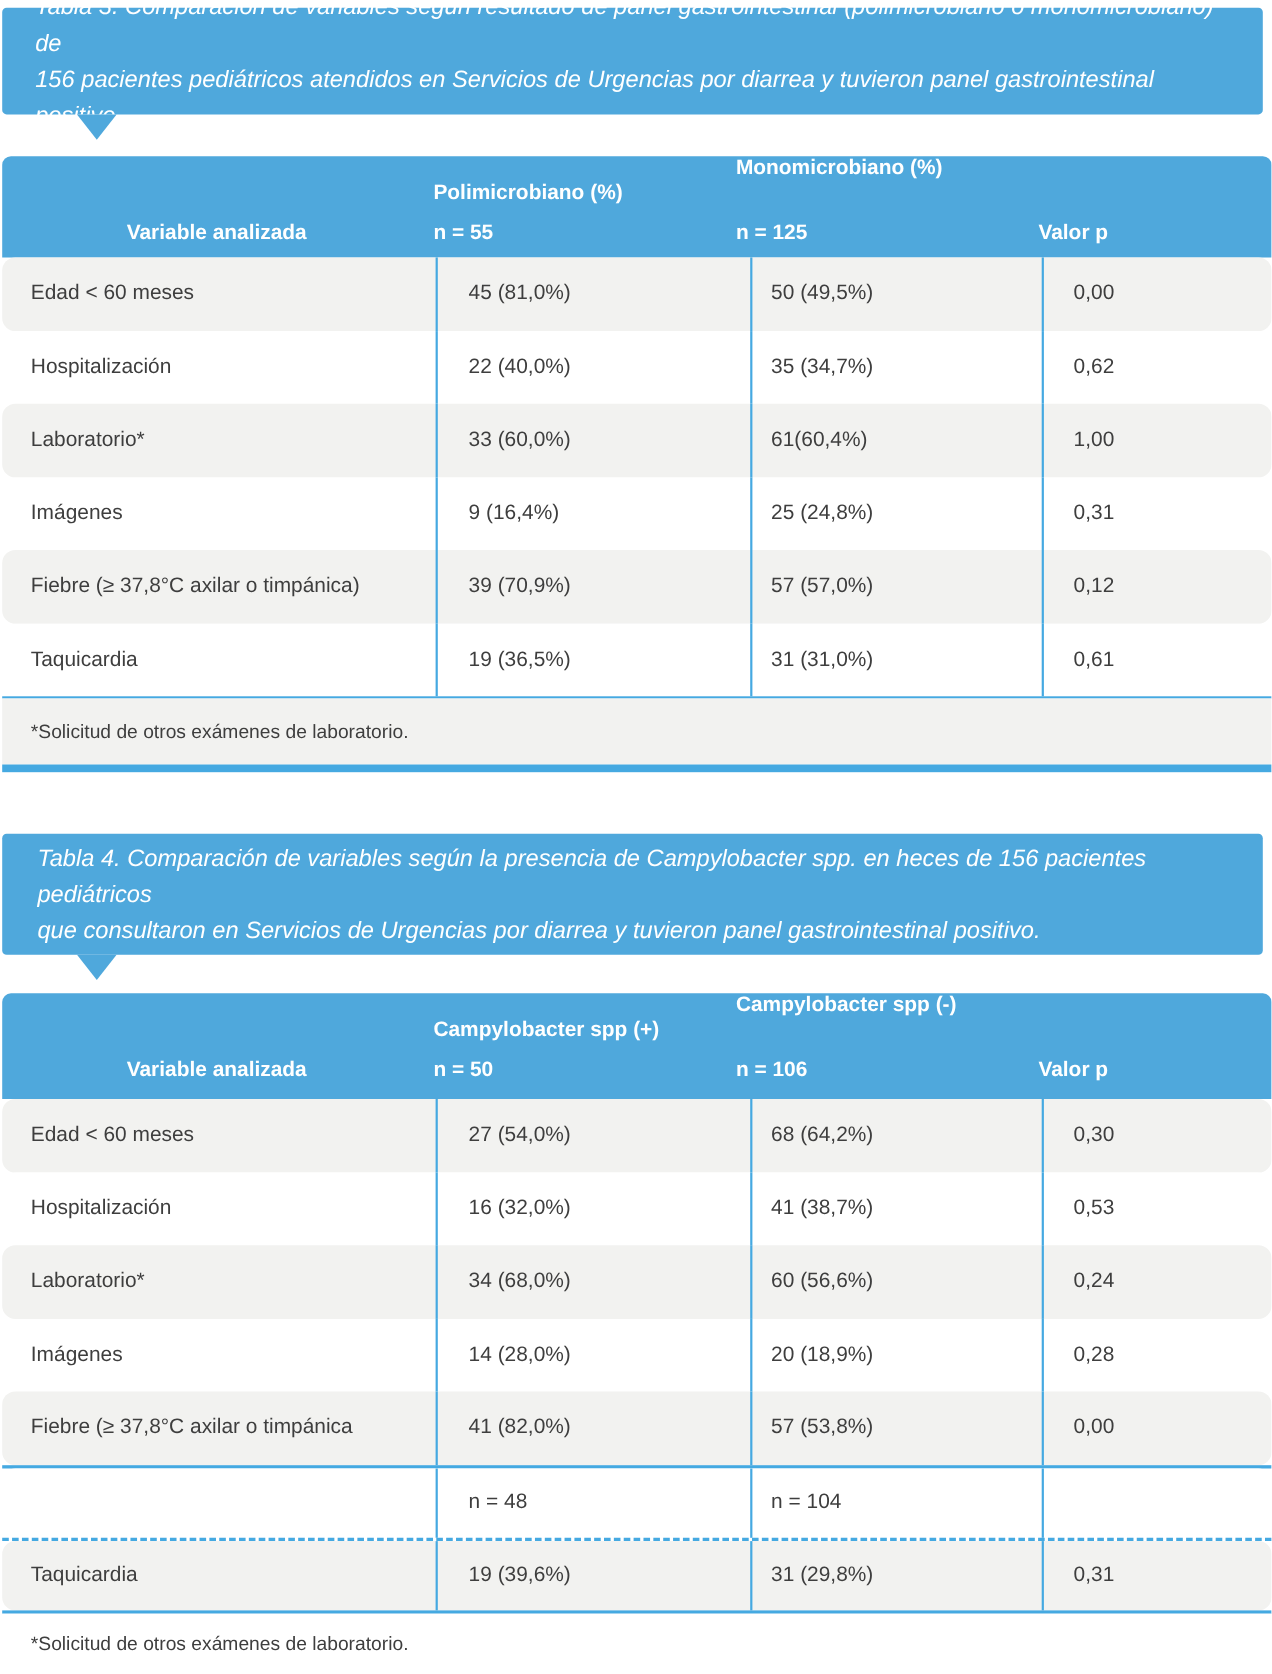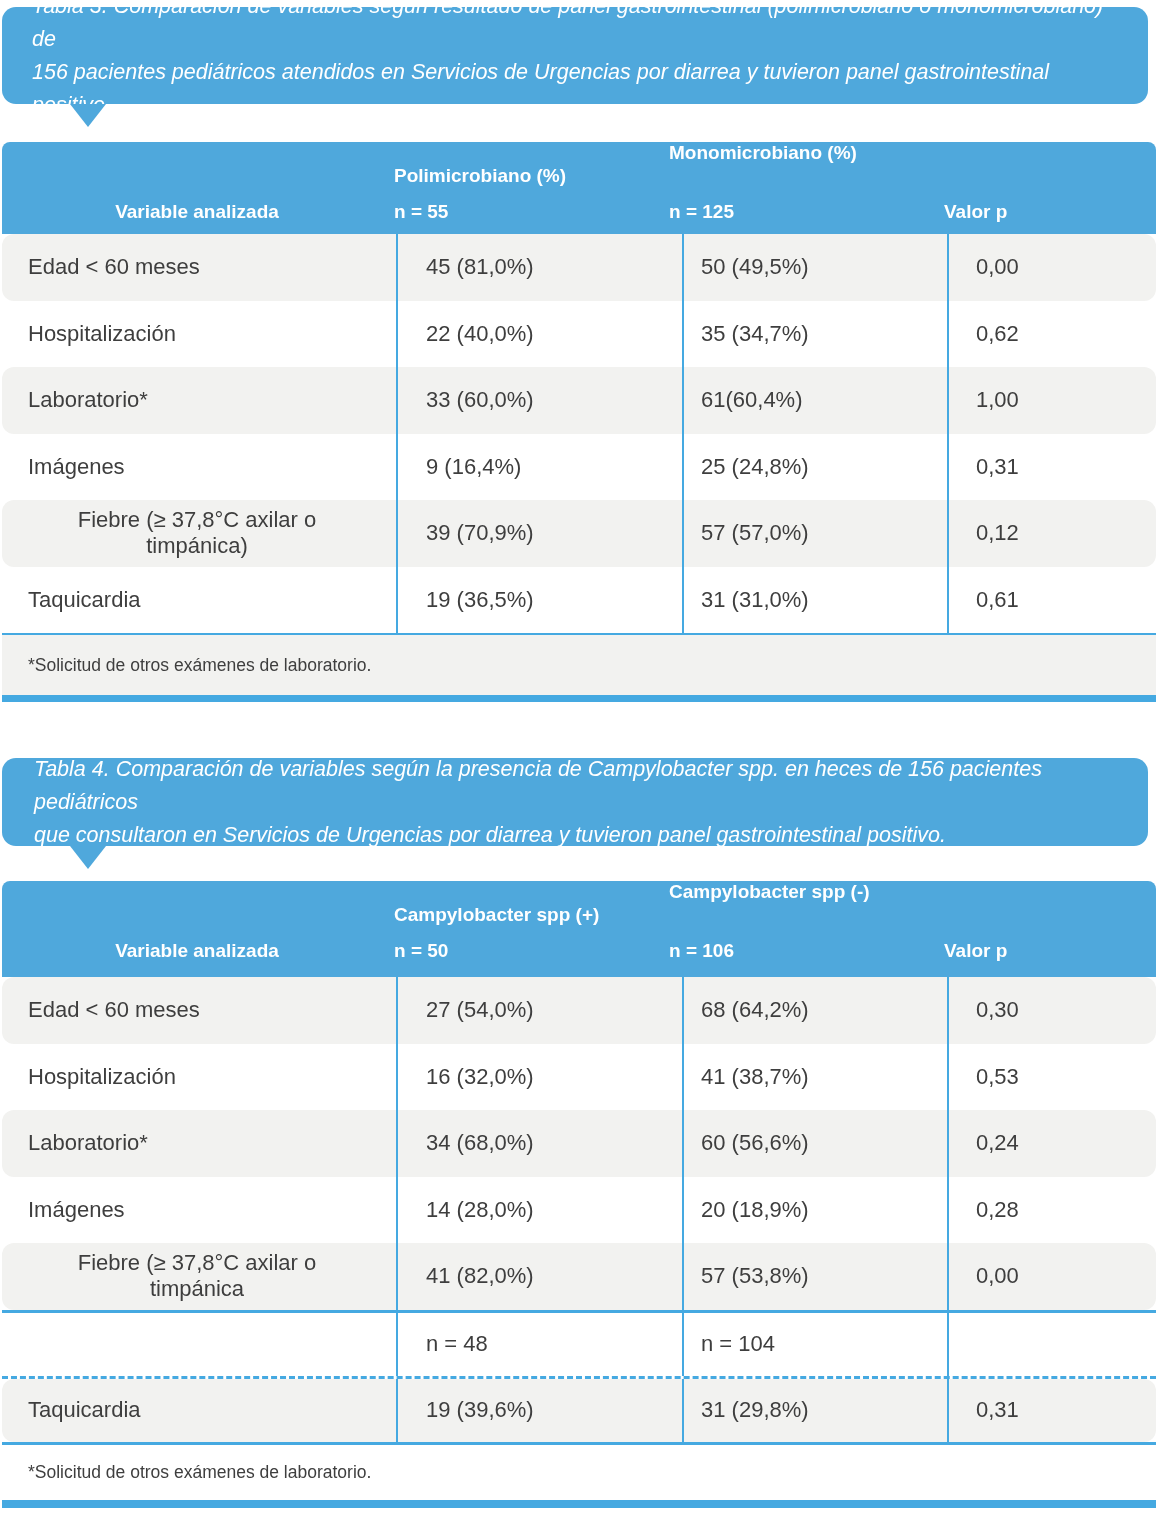--- a/index.html
+++ b/index.html
@@ -18,32 +18,32 @@
   }
   .page{width:1156px;}
   .spacer-top{height:7px;}
   .gap-between{height:56px;}
 
   
   .banner{
     margin-left:2px;
     width:1146px;
     background:var(--banner-blue);
-    border-radius:14px;
+    border-radius:4px;
     color:var(--text-white);
     font-style:italic;
     font-size:21.5px;
     line-height:33px;
     display:flex;
     flex-direction:column;
     justify-content:center;
     padding:0 30px;
   }
   .banner.b1{height:97px;}
-  .banner.b2{height:88px;padding-left:32px;}
+  .banner.b2{height:110px;padding-left:32px;}
   .tail-row{position:relative;}
   .tail-row.t1{height:38px;}
   .tail-row.t2{height:35px;}
   .tail{
     position:absolute;left:70px;top:0;
     width:0;height:0;
     border-left:18px solid transparent;
     border-right:18px solid transparent;
     border-top:23px solid var(--banner-blue);
   }
@@ -69,21 +69,21 @@
     flex-direction:column;
     justify-content:flex-end;
     padding-bottom:33px;
   }
   .hcell .gtitle{margin-bottom:14px;}
   .c1{padding-left:26px;text-align:center;}
   .c2{padding-left:28px;}
   .c3{padding-left:17px;gap:23px;}
   .c4{padding-left:27px;}
 
-  .trow{font-size:22px;align-items:center;border-radius:12px;}
+  .trow{font-size:19px;align-items:center;border-radius:12px;}
   .trow.r66{height:66.5px;}
   .trow.r63{height:63px;}
   .trow .cell{
     height:100%;
     display:flex;
     align-items:center;
   }
   .trow .c2,.trow .c3,.trow .c4{border-left:2px solid var(--line-blue);margin-left:30px;}
   .bg-gray{background:var(--row-gray);}
   .bg-white{background:#ffffff;}

